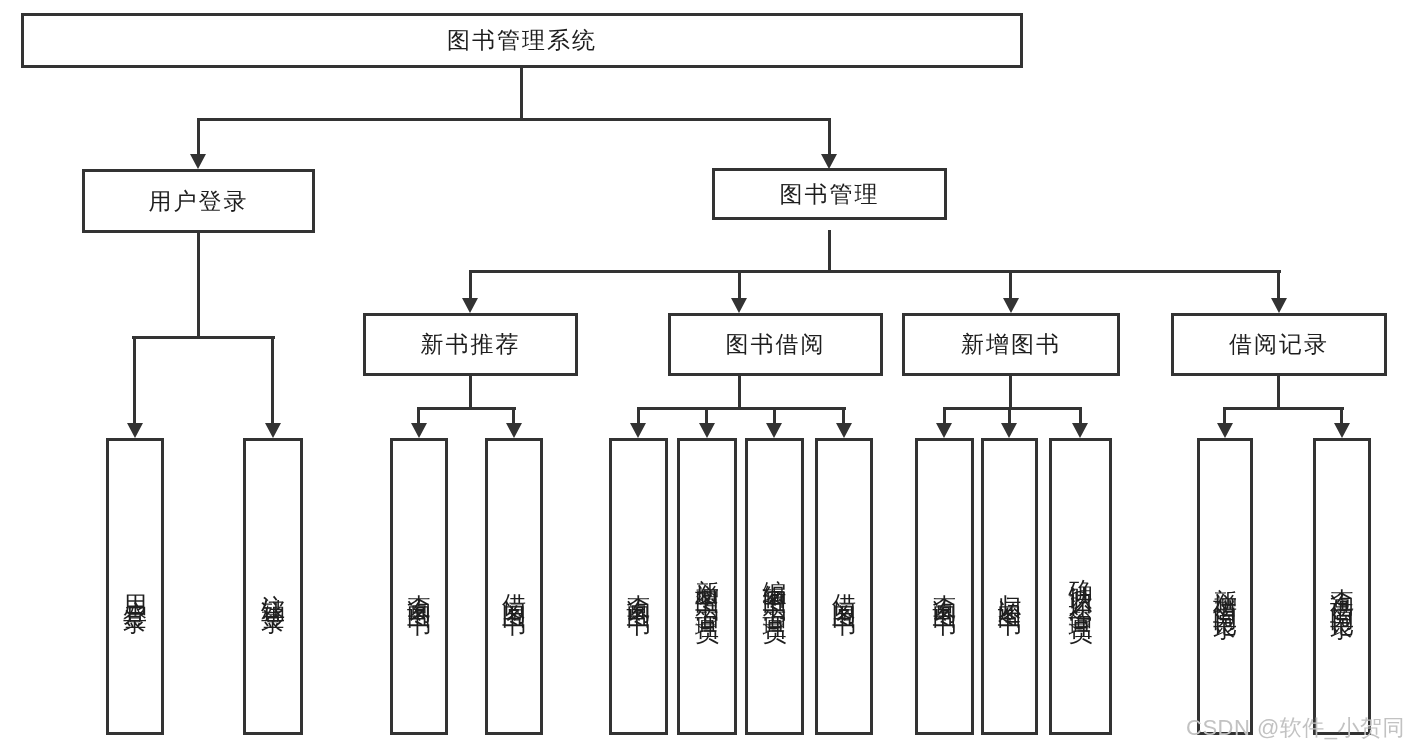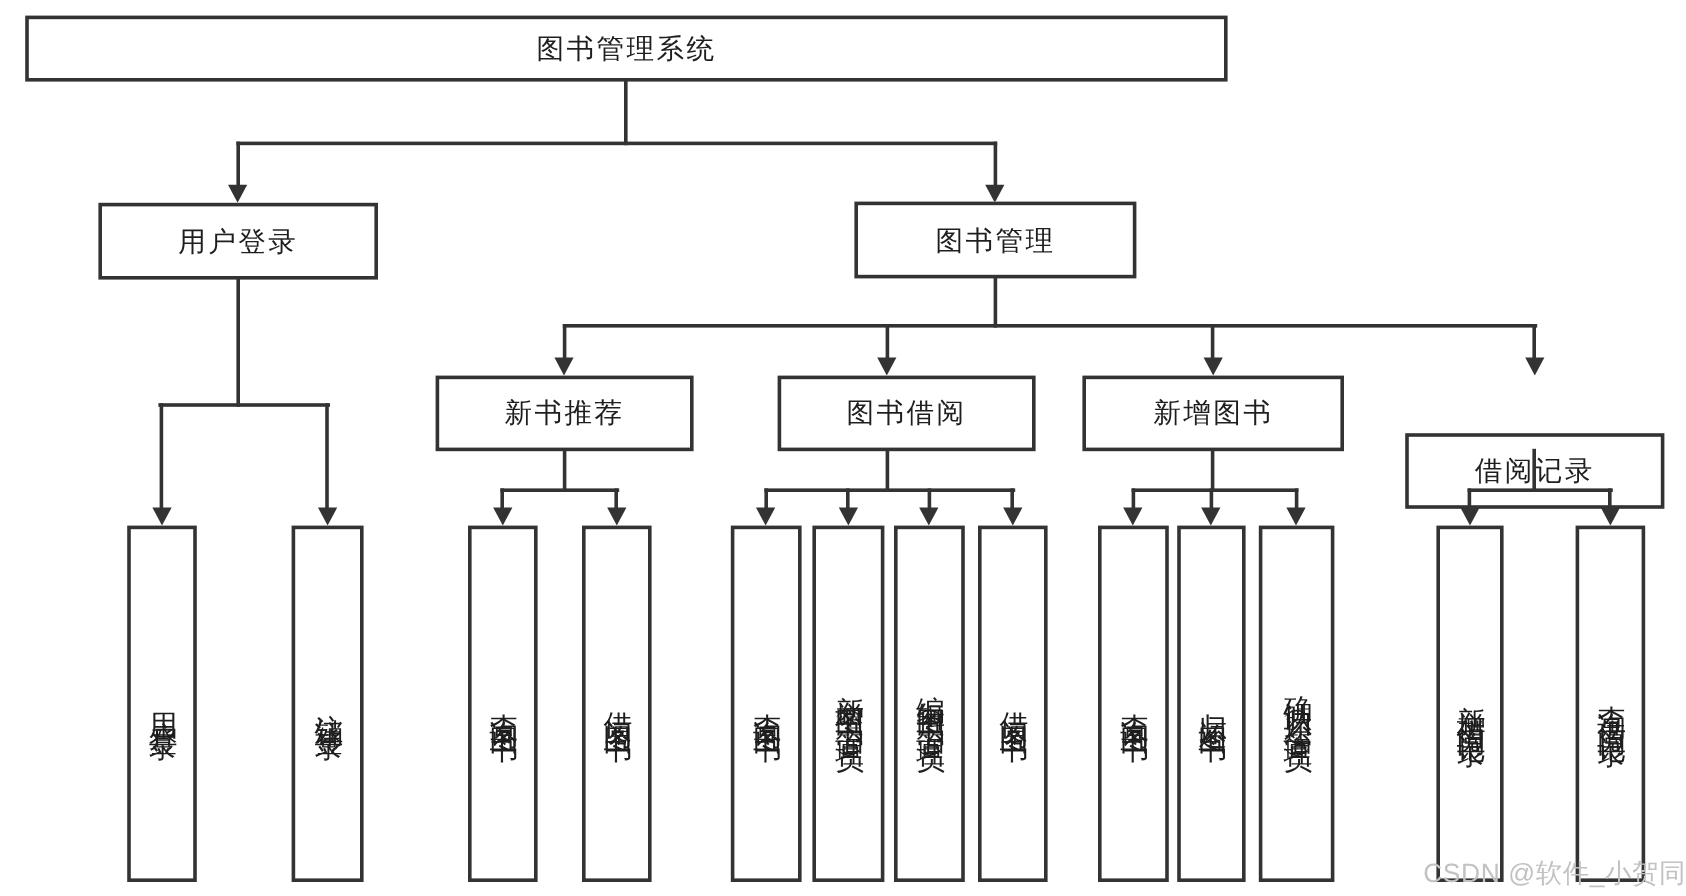--- a/index.html
+++ b/index.html
@@ -64,21 +64,21 @@
   <div class="ln" style="left:520px; top:66px; width:3px; height:55px;"></div>
   <div class="ln" style="left:197px; top:118px; width:634px; height:3px;"></div>
   <div class="ln" style="left:197px; top:118px; width:3px; height:38px;"></div>
   <div class="ln" style="left:828px; top:118px; width:3px; height:38px;"></div>
   <div class="ar" style="left:190px; top:154px;"></div>
   <div class="ar" style="left:821px; top:154px;"></div>
 
   <div class="box h" style="left:82px; top:169px; width:233px; height:64px;">
     <span>用户登录</span>
   </div>
-  <div class="box h" style="left:712px; top:168px; width:235px; height:64px;">
+  <div class="box h" style="left:712px; top:168px; width:235px; height:52px;">
     <span>图书管理</span>
   </div>
 
   <div class="ln" style="left:197px; top:231px; width:3px; height:108px;"></div>
   <div class="ln" style="left:132px; top:336px; width:143px; height:3px;"></div>
   <div class="ln" style="left:133px; top:336px; width:3px; height:89px;"></div>
   <div class="ln" style="left:271px; top:336px; width:3px; height:89px;"></div>
   <div class="ar" style="left:127px; top:423px;"></div>
   <div class="ar" style="left:265px; top:423px;"></div>
 
@@ -89,27 +89,27 @@
   <div class="ln" style="left:1009px; top:270px; width:3px; height:30px;"></div>
   <div class="ln" style="left:1277px; top:270px; width:3px; height:30px;"></div>
   <div class="ar" style="left:462px; top:298px;"></div>
   <div class="ar" style="left:731px; top:298px;"></div>
   <div class="ar" style="left:1003px; top:298px;"></div>
   <div class="ar" style="left:1271px; top:298px;"></div>
 
   <div class="box h" style="left:363px; top:313px; width:215px; height:63px;text-align:center;">
     <span>新书推荐</span>
   </div>
-  <div class="box h" style="left:648px; top:313px; width:215px; height:63px;">
+  <div class="box h" style="left:668px; top:313px; width:215px; height:63px;">
     <span>图书借阅</span>
   </div>
   <div class="box h" style="left:902px; top:313px; width:218px; height:63px;">
     <span>新增图书</span>
   </div>
-  <div class="box h" style="left:1171px; top:313px; width:216px; height:63px;margin-top:48px;">
+  <div class="box h" style="left:1171px; top:313px; width:216px; height:63px;">
     <span>借阅记录</span>
   </div>
 
   <div class="ln" style="left:469px; top:374px; width:3px; height:36px;"></div>
   <div class="ln" style="left:417px; top:407px; width:99px; height:3px;"></div>
   <div class="ln" style="left:417px; top:407px; width:3px; height:18px;"></div>
   <div class="ln" style="left:512px; top:407px; width:3px; height:18px;"></div>
   <div class="ar" style="left:411px; top:423px;"></div>
   <div class="ar" style="left:506px; top:423px;"></div>
 

